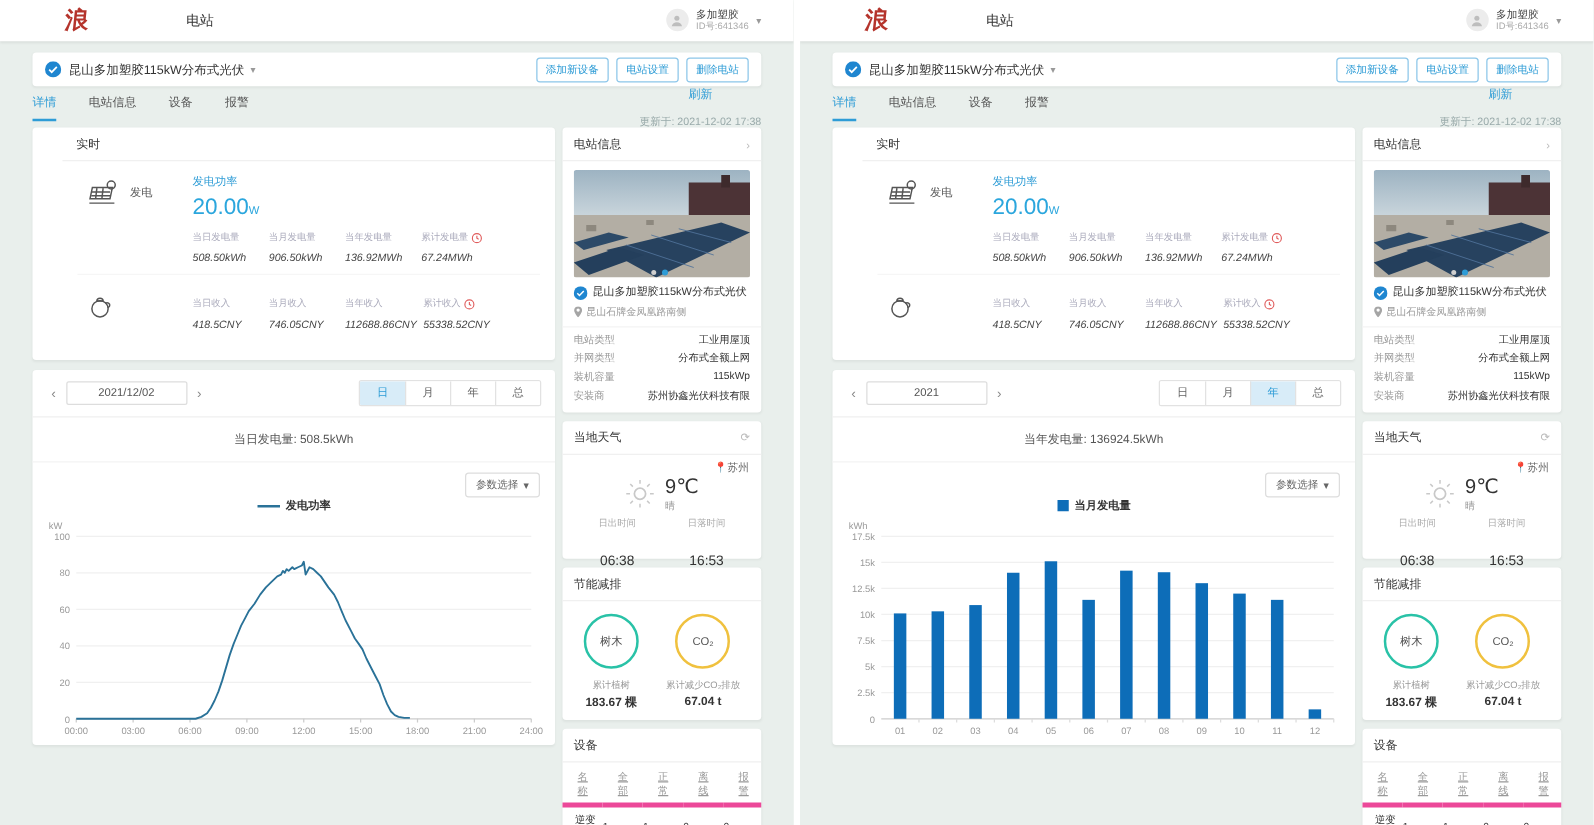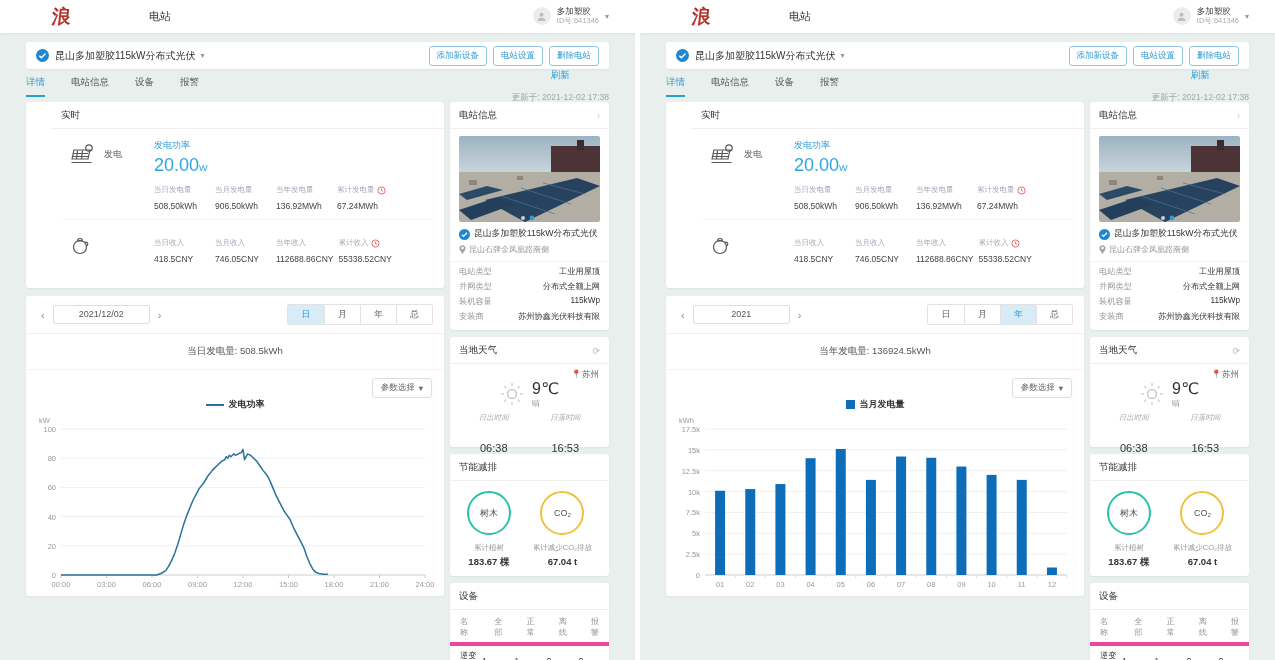--- a/index.html
+++ b/index.html
@@ -45,21 +45,21 @@
   .card-head { padding:7px 11px 6px; font-size:9.5px; color:#333; border-bottom:1px solid #f0f0f0; display:flex; align-items:center; }
   .rt-row { display:flex; padding:6px 12px 0; }
   .rt-left { width:92px; flex:0 0 92px; display:flex; align-items:flex-start; gap:8px; padding-top:8px; padding-left:8px; }
   .rt-gen-label { font-size:9px; color:#555; padding-top:5px; }
   .power-label { font-size:9px; color:#2e9cd6; margin-top:4px; }
   .power-value { font-size:18px; color:#2ba6dd; margin-top:3px; }
   .power-unit { font-size:9px; }
   .stats { display:flex; margin-top:9px; }
   .stat { min-width:56px; margin-right:5px; }
   .stat-label { font-size:7.5px; color:#aab; white-space:nowrap; display:flex; align-items:center; gap:2px; }
-  .stat-value { font-size:8.5px; color:#444; margin-top:6px; white-space:nowrap; }
+  .stat-value { font-size:8.5px; color:#444; margin-top:6px; white-space:nowrap;font-style:italic; }
   .rt-divider { border-top:1px solid #f6f6f6; margin:8px 12px 0; }
 
   
   .chart-card { height:300px; }
   .ch-head { display:flex; align-items:center; padding:8px 11px; border-bottom:1px solid #f0f0f0; }
   .nav-arrow { font-size:11px; color:#888; cursor:pointer; padding:0 4px; background:none; border:none; font-family:inherit; }
   .date-box { border:1px solid #ddd; border-radius:2px; width:97px; height:19px; font-size:9px; color:#555; text-align:center; line-height:17px; margin:0 4px; cursor:pointer; }
   .period-group { margin-left:auto; display:flex; border:1px solid #e2e2e2; border-radius:2px; overflow:hidden; }
   .p-tab { width:36px; height:19px; line-height:19px; text-align:center; font-size:9px; color:#666; border-left:1px solid #e2e2e2; cursor:pointer; background:#fff; }
   .p-tab:first-child { border-left:none; }
@@ -85,35 +85,35 @@
   .si-field:last-child { padding-bottom:8px; }
   .si-label { color:#999; flex:0 0 44px; }
   .si-value { color:#333; flex:1; text-align:right; white-space:nowrap; overflow:hidden; }
 
   .weather-card { height:110px; }
   .w-city { text-align:right; font-size:8.5px; color:#666; padding:5px 10px 0; }
   .w-main { display:flex; align-items:center; justify-content:center; gap:8px; margin-top:-2px; }
   .w-temp { font-size:16px; color:#333; }
   .w-cond { font-size:8px; color:#999; }
   .w-times { display:flex; justify-content:space-around; padding:4px 8px 0; }
-  .w-t-label { font-size:7.5px; color:#aaa; text-align:left;font-style:italic; }
+  .w-t-label { font-size:7.5px; color:#aaa; text-align:left; }
   .w-t-val { font-size:11px; color:#333; text-align:center; margin-top:19px; }
 
   .savings-card { height:122px; }
   .circles { display:flex; justify-content:space-around; padding:10px 6px 0; }
   .circ-col { text-align:center; }
   .circ { width:44px; height:44px; border-radius:50%; border:2px solid; display:flex; align-items:center; justify-content:center; font-size:9px; color:#555; margin:0 auto; }
   .circ.green { border-color:#29c2a7; }
   .circ.yellow { border-color:#f0c13e; }
   .circ-label { font-size:7.5px; color:#999; margin-top:8px; white-space:nowrap; }
   .circ-value { font-size:9.5px; color:#333; font-weight:bold; margin-top:3px; }
 
   .devices-card { height:88px; }
   .dev-table { width:100%; border-collapse:collapse; font-size:8.2px; }
-  .dev-table th { color:#999; font-weight:normal; text-align:left; padding:6px 12px 4px; }
+  .dev-table th { color:#999; font-weight:normal; text-align:right; padding:6px 12px 4px;text-decoration:underline; }
   .dev-table td { color:#333; padding:4px 0; border-top:4px solid #ec4899; }
   .dev-table th:first-child, .dev-table td:first-child { padding-left:10px; width:34%; }
   .dev-table th:last-child, .dev-table td:last-child { padding-right:10px; }
 </style>
 </head>
 <body>
 
 <div class="wrap">
 
   <div class="dash">

